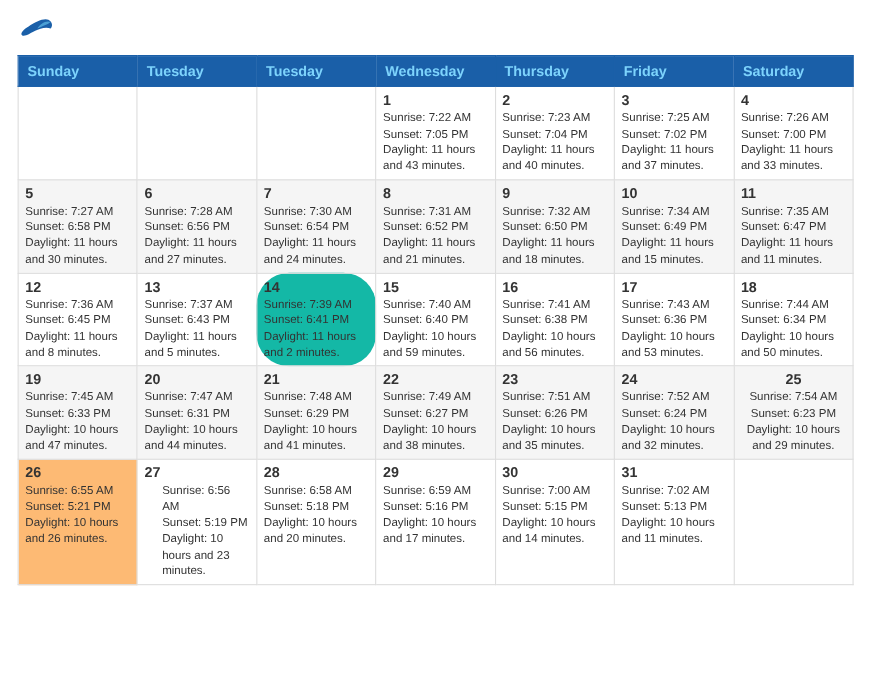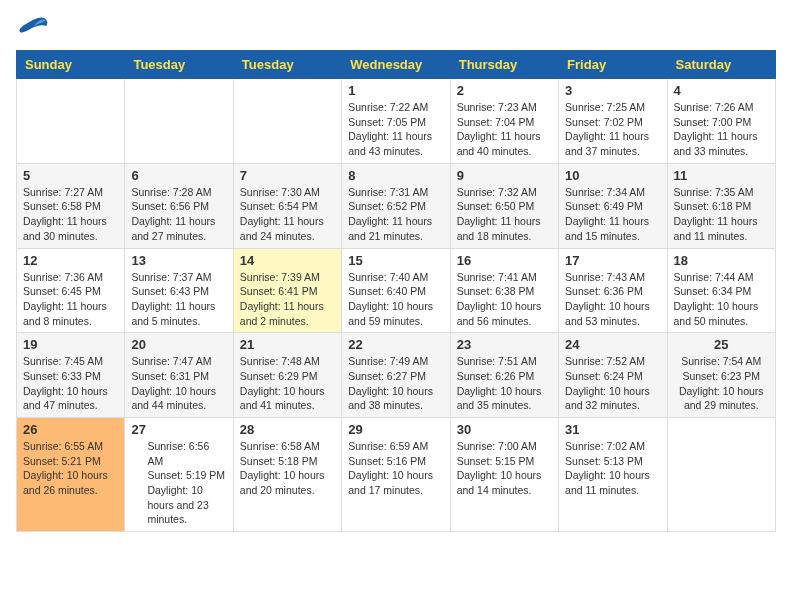--- a/index.html
+++ b/index.html
@@ -38,21 +38,21 @@
       font-size: 16px;
       color: #444;
     }
     .calendar {
       width: 100%;
       border-collapse: collapse;
       border: 1px solid #ccc;
     }
     .calendar th {
       background: #1a5fa8;
-      color: #fde047;
+      color: #7dd3fc;
       text-align: left;
       padding: 6px 8px;
       font-size: 13px;
       border: 1px solid #1a5fa8;
     }
     .calendar td {
       vertical-align: top;
       padding: 4px 6px;
       border: 1px solid #ddd;
       width: calc(100% / 7);
@@ -177,38 +177,38 @@
         </td>
         <td style="background: rgb(245, 245, 245);">
           <span class="day-num">10</span>
           <div class="day-info" style="white-space: pre-line;">Sunrise: 7:34 AM
 Sunset: 6:49 PM
 Daylight: 11 hours and 15 minutes.</div>
         </td>
         <td style="background: rgb(245, 245, 245);">
           <span class="day-num">11</span>
           <div class="day-info" style="white-space: pre-line;">Sunrise: 7:35 AM
-Sunset: 6:18 PM
+Sunset: 6:47 PM
 Daylight: 11 hours and 11 minutes.</div>
         </td>
       </tr>
       <tr>
         <td style="background: rgb(255, 255, 255);">
           <span class="day-num">12</span>
           <div class="day-info" style="white-space: pre-line;">Sunrise: 7:36 AM
 Sunset: 6:45 PM
 Daylight: 11 hours and 8 minutes.</div>
         </td>
         <td style="background: rgb(255, 255, 255);">
           <span class="day-num">13</span>
           <div class="day-info" style="white-space: pre-line;">Sunrise: 7:37 AM
 Sunset: 6:43 PM
 Daylight: 11 hours and 5 minutes.</div>
         </td>
-        <td style="background: #fef9c3;">
+        <td style="background: #14b8a6; border-radius: 30px;">
           <span class="day-num">14</span>
           <div class="day-info" style="white-space: pre-line;">Sunrise: 7:39 AM
 Sunset: 6:41 PM
 Daylight: 11 hours and 2 minutes.</div>
         </td>
         <td style="background: rgb(255, 255, 255);">
           <span class="day-num">15</span>
           <div class="day-info" style="white-space: pre-line;">Sunrise: 7:40 AM
 Sunset: 6:40 PM
 Daylight: 10 hours and 59 minutes.</div>

